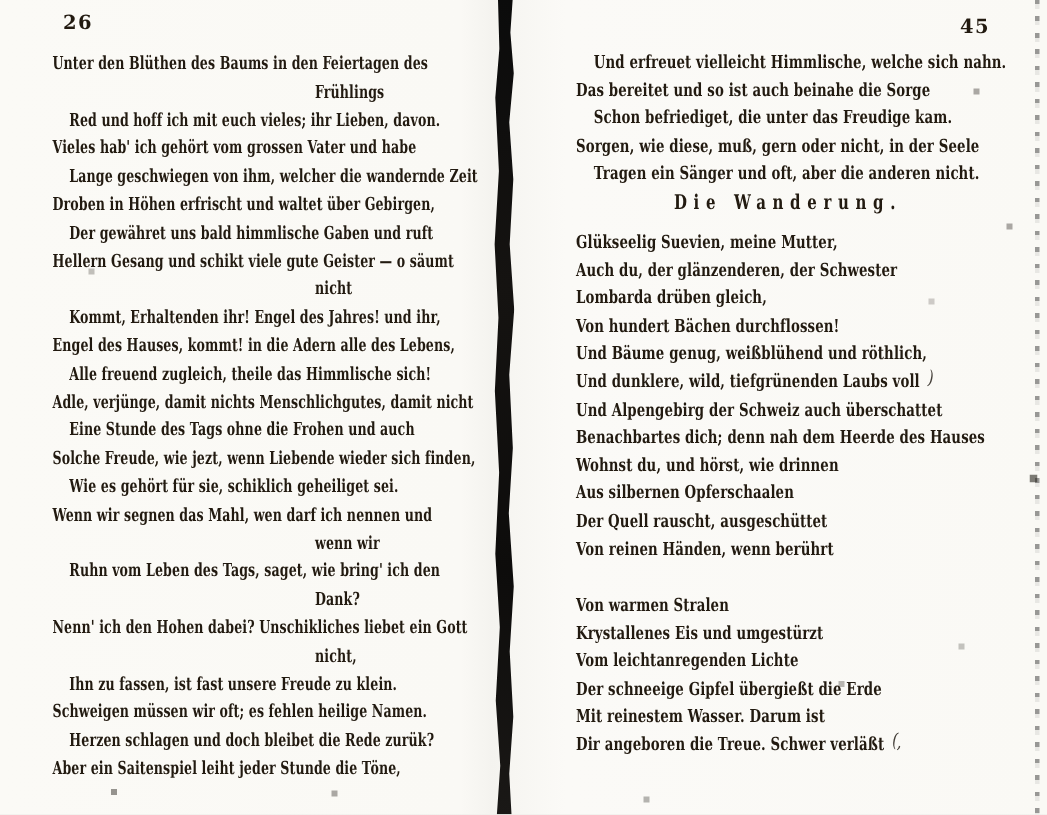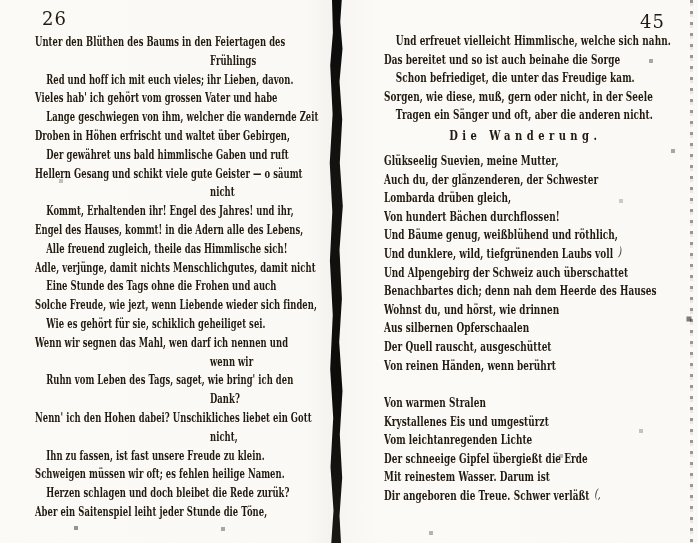--- a/index.html
+++ b/index.html
@@ -6,21 +6,21 @@
   body{
     width:698px;height:543px;position:relative;overflow:hidden;
     background:#f0efeb;
     font-family:"DejaVu Serif",serif;
     color:#221a10;
   }
   .sheet{
     position:absolute;inset:0;
     background:linear-gradient(90deg,#fbfaf6 0%,#faf9f5 44%,#f4f3ef 47%,#f7f6f2 49%,#fbfaf7 54%,#faf9f5 100%);
   }
-  .pageno{position:absolute;font-size:18px;font-weight:400;letter-spacing:1px;}
+  .pageno{position:absolute;font-size:13px;font-weight:700;letter-spacing:1px;}
   .pageno-left{left:42px;top:8px;}
   .pageno-right{left:640px;top:11px;}
 
   .col{position:absolute;}
   .colL{left:35px;top:33px;width:296px;height:502px;}
   .scaleL{width:424px;transform:scaleX(0.70);transform-origin:0 0;}
   .colR{left:384px;top:32px;width:282px;height:502px;}
   .scaleR{width:382px;transform:scaleX(0.74);transform-origin:0 0;}
 
   .line{

